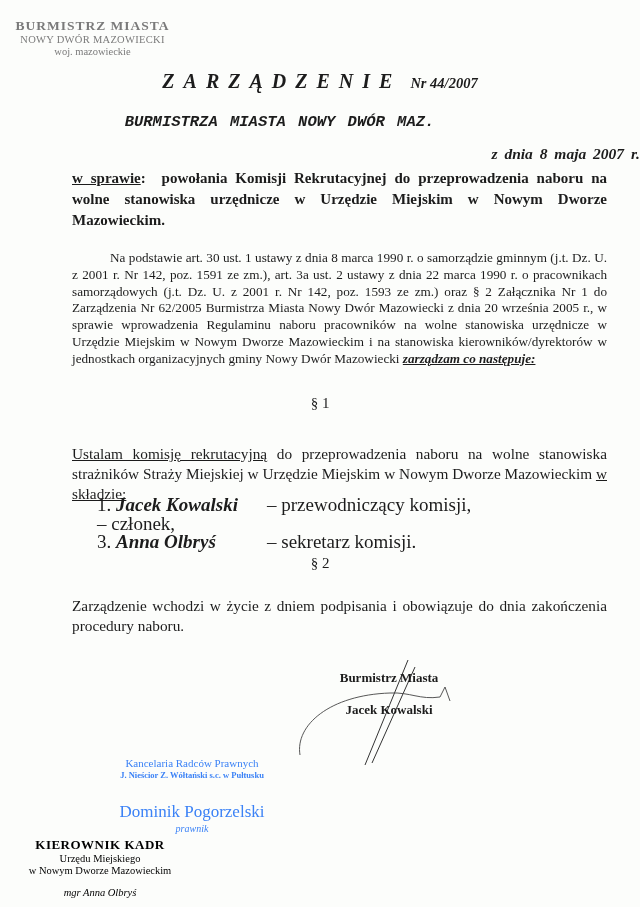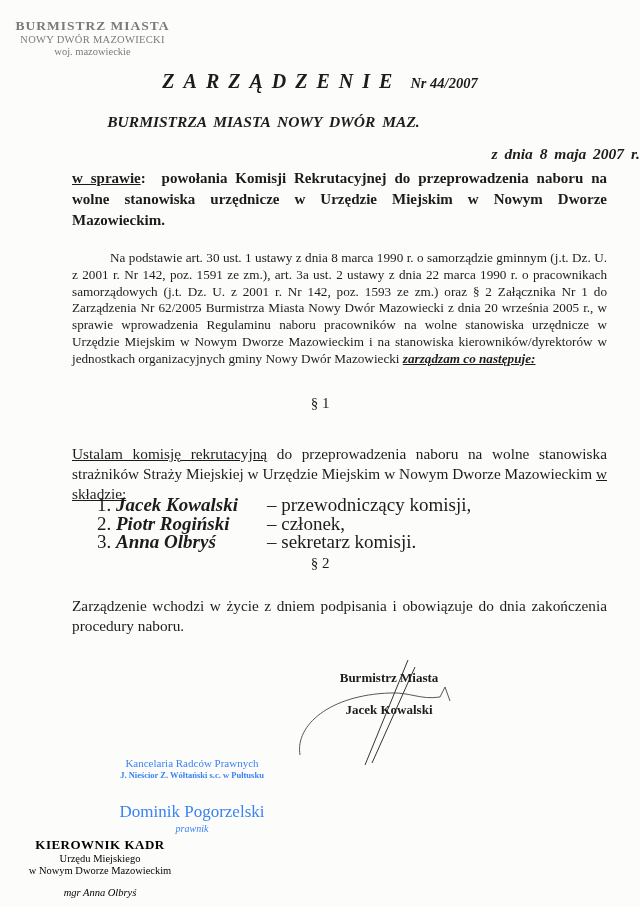--- a/index.html
+++ b/index.html
@@ -9,21 +9,21 @@
   }
   .abs { position: absolute; }
   .stamp-top { left: 10px; top: 18px; width: 165px; text-align: center; color: #7a7a7a; line-height: 1.15; }
   .stamp-top .l1 { font-size: 13.5px; font-weight: bold; letter-spacing: 1px; }
   .stamp-top .l2 { font-size: 10.5px; letter-spacing: 0.3px; }
   .stamp-top .l3 { font-size: 10.5px; }
 
   .title { left: 0; width: 640px; top: 70px; text-align: center; font-size: 20px; font-weight: bold; font-style: italic; }
   .title .tword { letter-spacing: 9px; }
   .title .tnum { font-size: 14.5px; letter-spacing: 0; margin-left: 4px; }
-  .subtitle { left: 0; width: 527px; top: 113px; text-align: center; font-size: 15.5px; font-weight: bold; font-style: italic; word-spacing: 3px; }
+  .subtitle { left: 16px; width: 527px; top: 113px; text-align: center; font-size: 15.5px; font-weight: bold; font-style: italic; word-spacing: 3px; font-family: Liberation Mono, monospace; }
   .date { left: 0; width: 640px; top: 145px; text-align: right; font-size: 15.5px; font-weight: bold; font-style: italic; word-spacing: 3px; }
 
   .subject { left: 72px; top: 168px; width: 535px; font-size: 15px; font-weight: bold; line-height: 21px; text-align: justify; }
   .subject .u { text-decoration: underline; }
 
   .basis { left: 72px; top: 250px; width: 535px; font-size: 13.2px; line-height: 16.8px; text-align: justify; text-indent: 38px; }
   .basis .em { font-weight: bold; font-style: italic; text-decoration: underline; }
 
   .para { left: 0; width: 640px; text-align: center; font-size: 15px; }
   .p1 { top: 395px; }
@@ -88,21 +88,20 @@
 <div class="abs sec1">
   <span class="u">Ustalam komisję rekrutacyjną</span><span> do przeprowadzenia naboru na wolne stanowiska strażników Straży Miejskiej w Urzędzie Miejskim w Nowym Dworze Mazowieckim </span><span class="u">w składzie:</span>
 </div>
 
 <div class="abs members">
   <div class="member">
     <span class="name"><span>1.</span> <b>Jacek Kowalski</b></span>
     <span class="role">– przewodniczący komisji,</span>
   </div>
   <div class="member">
-    <span class="name"><span>2.</span> <b>Piotr Rogiński</b></span>
     <span class="role">– członek,</span>
   </div>
   <div class="member">
     <span class="name"><span>3.</span> <b>Anna Olbryś</b></span>
     <span class="role">– sekretarz komisji.</span>
   </div>
 </div>
 
 <div class="abs para p2">§ 2</div>
 <div class="abs sec2">Zarządzenie wchodzi w życie z dniem podpisania i obowiązuje do dnia zakończenia procedury naboru.</div>

